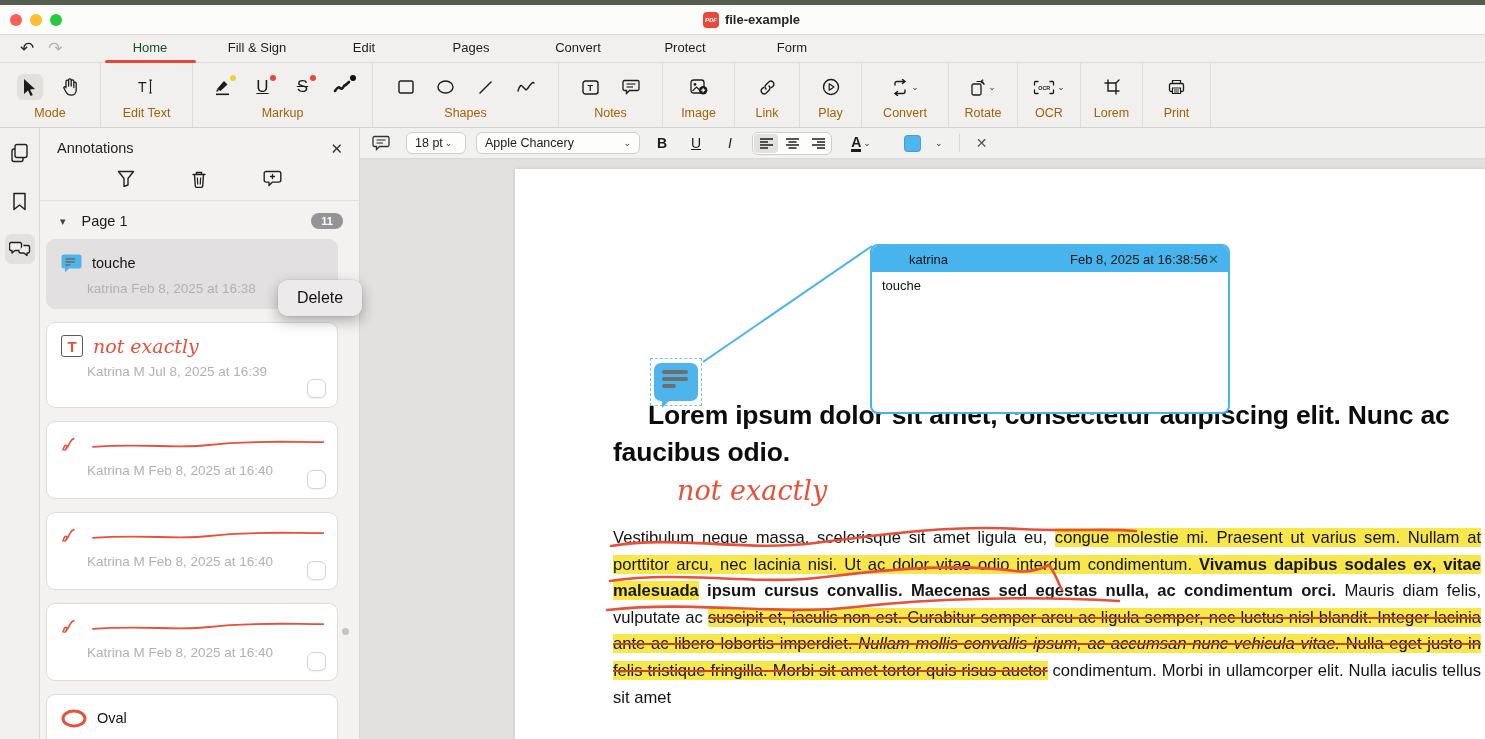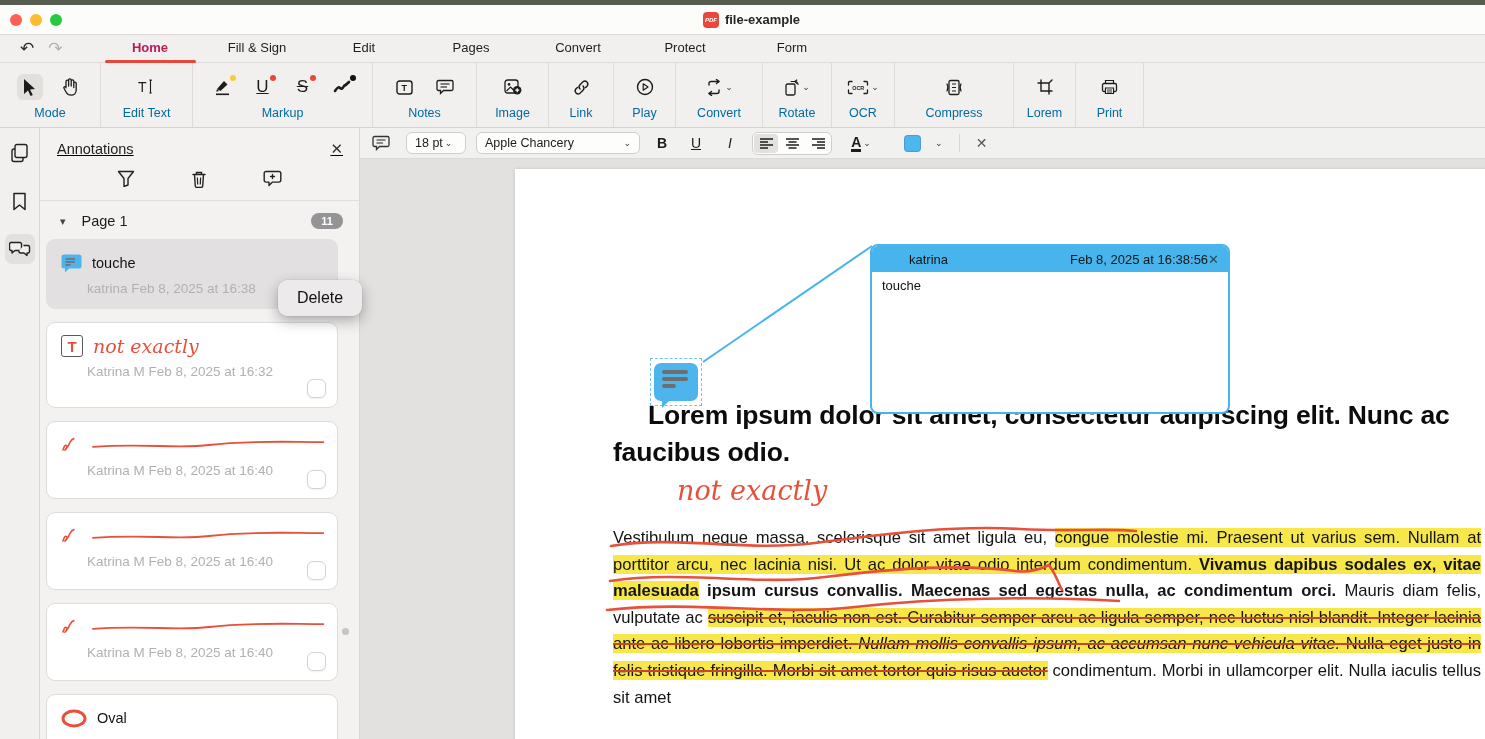--- a/index.html
+++ b/index.html
@@ -14,48 +14,48 @@
   .traffic span { width:12px; height:12px; border-radius:50%; display:block; }
   .tl-red{background:#ff5f57}.tl-yellow{background:#febc2e}.tl-green{background:#28c840}
   .win-title { position:absolute; left:18px; right:0; text-align:center; font-size:13px; font-weight:bold; color:#262626; display:flex; justify-content:center; align-items:center; gap:6px; }
   .pdf-badge { width:16px; height:16px; border-radius:4px; background:#e8473a; color:#fff; font-size:6px; font-weight:bold; display:inline-flex; align-items:center; justify-content:center; font-style:italic; }
 
   .tabrow { height:29px; background:#f1f0ee; border-top:1px solid #dcdbd9; border-bottom:1px solid #dddcda; display:flex; align-items:center; }
   .undo-redo { display:flex; gap:14px; margin-left:20px; font-size:17px; color:#2b2b2b; }
   .undo-redo .dim { color:#b3b2b0; }
   .tabs { display:flex; margin-left:34px; }
   .tab { width:107px; text-align:center; font-size:13px; color:#1e1e1e; position:relative; height:28px; line-height:26px; cursor:default; }
-  .tab.active { color:#be185d;font-weight:bold; }
+  .tab.active { color:#14532d; }
   .tab.active::after { content:""; position:absolute; left:8px; right:8px; bottom:0; height:3px; border-radius:2px; background:#e8473a; }
 
   
   .toolbar { height:65px; background:#f1f0ee; border-bottom:1px solid #d4d3d1; display:flex; }
   .tgroup { display:flex; flex-direction:column; align-items:center; justify-content:flex-start; border-right:1px solid #dddcda; padding-top:8px; }
   .tgroup:last-child { border-right:none; }
   .ticons { display:flex; align-items:center; gap:14px; height:32px; }
-  .tlabel { font-size:12.5px; color:#0369a1; margin-top:3px; }
+  .tlabel { font-size:12.5px; color:#a16207; margin-top:3px; }
   .tbtn { position:relative; width:26px; height:26px; display:flex; align-items:center; justify-content:center; border-radius:6px; }
   .tbtn.sel { background:#e2e0dd; }
   .dot { position:absolute; top:1px; right:0; width:6px; height:6px; border-radius:50%; }
   .dot.y{background:#f3cf3a}.dot.r{background:#e8473a}.dot.k{background:#111}
   .glyph { font-size:16px; color:#1c1c1c; font-weight:bold; }
   .glyph.u { text-decoration:underline; font-weight:normal; font-size:17px; }
   .glyph.s { text-decoration:line-through; font-weight:normal; font-size:17px; }
   .chev { font-size:9px; color:#3a3a3a; margin-left:2px; }
   svg.ic { display:block; }
   .ic path, .ic rect, .ic circle, .ic line, .ic polyline, .ic ellipse { vector-effect:non-scaling-stroke; }
 
   
   .content { flex:1; display:flex; min-height:0; }
   .iconstrip { width:40px; background:#f1f0ee; border-right:1px solid #d9d8d6; display:flex; flex-direction:column; align-items:center; padding-top:10px; gap:18px; }
   .strip-btn { width:30px; height:30px; border-radius:7px; display:flex; align-items:center; justify-content:center; }
   .strip-btn.sel { background:#e3e1df; }
 
   .sidebar { width:320px; background:#f3f2f1; border-right:1px solid #d9d8d6; position:relative; }
-  .sb-head { display:flex; align-items:center; justify-content:space-between; padding:12px 16px 6px 17px;text-decoration:underline; }
+  .sb-head { display:flex; align-items:flex-start; justify-content:space-between; padding:12px 16px 6px 17px; }
   .sb-title { font-size:14.5px; color:#222; }
   .sb-close { font-size:15px; color:#333; }
   .sb-tools { display:flex; justify-content:center; gap:56px; padding:6px 0 12px; border-bottom:1px solid #e0dedc; }
   .pagerow { display:flex; align-items:center; padding:12px 16px 8px 20px; }
   .pg-chev { font-size:11px; color:#444; margin-right:16px; }
   .pg-label { font-size:14.5px; color:#1c1c1c; flex:1; }
   .pg-badge { background:#949396; color:#fff; font-size:11px; font-weight:bold; border-radius:9px; padding:2px 10px; }
   .cards { padding:2px 22px 0 6px; display:flex; flex-direction:column; }
   .card { background:#fff; border:1px solid #dedcda; border-radius:9px; position:relative; width:292px; padding:12px 12px 10px 14px; margin-bottom:13px; }
   .card.selected { background:#e3e0e1; border-color:#e3e0e1; }
@@ -191,20 +191,45 @@
         <span class="tbtn">
           <svg class="ic" width="20" height="16" viewBox="0 0 20 16">
               <path d="M2 12 q3-5 5-3 t4-2 q2-1 5-4" stroke="#1c1c1c" stroke-width="2.6" fill="none" stroke-linecap="round"></path>
             </svg>
           <span class="dot k"></span>
         </span>
       </div>
       <div class="tlabel">Markup</div>
     </div>
 
+    <div class="tgroup" style="width:186px">
+      <div class="ticons">
+        <span class="tbtn">
+          <svg class="ic" width="16" height="14" viewBox="0 0 16 14">
+              <rect x="1" y="1" width="14" height="12" rx="1.5" fill="none" stroke="#1c1c1c" stroke-width="1.4"></rect>
+            </svg>
+        </span>
+        <span class="tbtn">
+          <svg class="ic" width="17" height="14" viewBox="0 0 17 14">
+              <ellipse cx="8.5" cy="7" rx="7.5" ry="6" fill="none" stroke="#1c1c1c" stroke-width="1.4"></ellipse>
+            </svg>
+        </span>
+        <span class="tbtn">
+          <svg class="ic" width="15" height="15" viewBox="0 0 15 15">
+              <line x1="2" y1="13" x2="13" y2="2" stroke="#1c1c1c" stroke-width="1.5" stroke-linecap="round"></line>
+            </svg>
+        </span>
+        <span class="tbtn">
+          <svg class="ic" width="20" height="14" viewBox="0 0 20 14">
+              <path d="M2 11 q2-7 4-5 t3 3 q1 2 3-1 t4-5 q1-1 2 0" stroke="#1c1c1c" stroke-width="1.4" fill="none" stroke-linecap="round"></path>
+            </svg>
+        </span>
+      </div>
+      <div class="tlabel">Shapes</div>
+    </div>
 
     <div class="tgroup" style="width:104px">
       <div class="ticons">
         <span class="tbtn">
           <svg class="ic" width="17" height="15" viewBox="0 0 17 15">
               <rect x="1" y="1" width="15" height="13" rx="2.5" fill="none" stroke="#1c1c1c" stroke-width="1.4"></rect>
               <text x="5.5" y="11" font-size="9" font-weight="bold" fill="#1c1c1c" font-family="Liberation Sans">T</text>
             </svg>
         </span>
         <span class="tbtn">
@@ -287,34 +312,20 @@
           <svg class="ic" width="22" height="15" viewBox="0 0 22 15">
               <path d="M5 1.5 H2.5 a1 1 0 0 0 -1 1 V5 M5 13.5 H2.5 a1 1 0 0 1 -1-1 V10 M17 1.5 h2.5 a1 1 0 0 1 1 1 V5 M17 13.5 h2.5 a1 1 0 0 0 1-1 V10" fill="none" stroke="#1c1c1c" stroke-width="1.3" stroke-linecap="round"></path>
               <text x="5.2" y="10.4" font-size="5.4" font-weight="bold" fill="#1c1c1c" font-family="Liberation Sans">OCR</text>
             </svg>
           <span class="chev">⌄</span>
         </span>
       </div>
       <div class="tlabel">OCR</div>
     </div>
 
-    <div class="tgroup" style="width:119px">
-      <div class="ticons">
-        <span class="tbtn">
-          <svg class="ic" width="16" height="17" viewBox="0 0 16 17">
-              <rect x="3" y="1.5" width="10" height="14" rx="1.5" fill="none" stroke="#1c1c1c" stroke-width="1.3"></rect>
-              <path d="M1 5 q2 3.5 0 7 M15 5 q-2 3.5 0 7" stroke="#1c1c1c" stroke-width="1.2" fill="none" stroke-linecap="round"></path>
-              <line x1="6" y1="5" x2="10" y2="5" stroke="#1c1c1c" stroke-width="1"></line>
-              <line x1="6" y1="8.5" x2="10" y2="8.5" stroke="#1c1c1c" stroke-width="1"></line>
-              <line x1="6" y1="12" x2="10" y2="12" stroke="#1c1c1c" stroke-width="1"></line>
-            </svg>
-        </span>
-      </div>
-      <div class="tlabel">Compress</div>
-    </div>
 
     <div class="tgroup" style="width:62px">
       <div class="ticons">
         <span class="tbtn">
           <svg class="ic" width="16" height="16" viewBox="0 0 16 16">
               <path d="M4 1 V12 H15 M1 4 H12 V15 M12 4 L15 1" fill="none" stroke="#1c1c1c" stroke-width="1.4" stroke-linecap="round"></path>
             </svg>
         </span>
       </div>
       <div class="tlabel">Lorem</div>
@@ -400,21 +411,21 @@
               </svg>
               <span class="card-title">touche</span>
             </div>
             <div class="card-meta">katrina Feb 8, 2025 at 16:38</div>
           </div>
           <div class="card" style="padding-bottom: 26px;">
             <div class="card-row">
               <span class="tbox-icon">T</span>
               <span class="card-title redtext">not exactly</span>
             </div>
-            <div class="card-meta">Katrina M Feb 8, 2025 at 16:32</div>
+            <div class="card-meta">Katrina M Jul 8, 2025 at 16:39</div>
             <span class="checkbox"></span>
           </div>
           <div class="card" style="padding-bottom: 18px;">
             <div class="card-row">
               <svg class="ic" width="16" height="16" viewBox="0 0 16 16">
                 <path d="M2 13 q2-6 3.5-4.5 t-1 4 q-1.5 2 1-1 t3.5-6 q2-3.5 4-4" stroke="#e8503a" stroke-width="1.6" fill="none" stroke-linecap="round"></path>
               </svg>
               <svg class="ic" width="238" height="18" viewBox="0 0 238 18" style="margin-left:4px">
                 <path d="M2 11 C 50 7, 90 13, 120 9 C 160 4, 200 6, 236 6" stroke="#e8503a" stroke-width="1.8" fill="none" stroke-linecap="round"></path>
               </svg>

